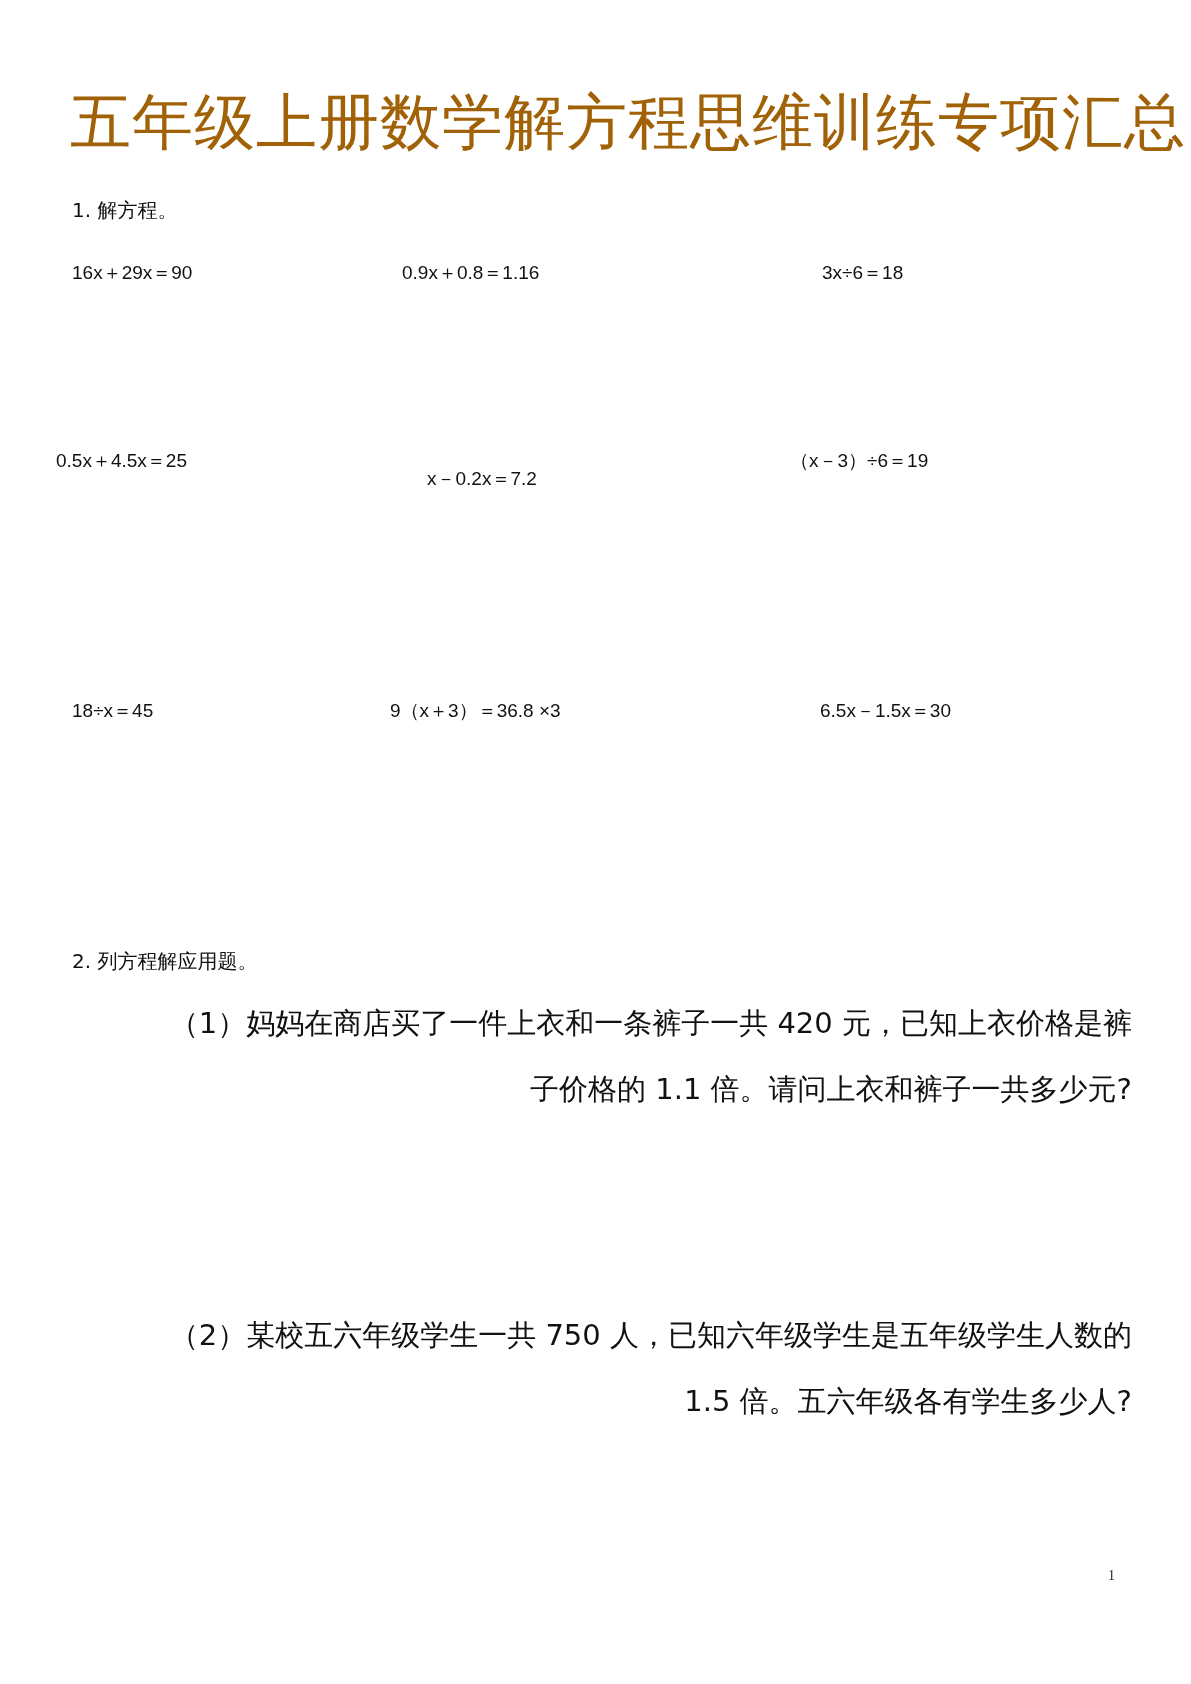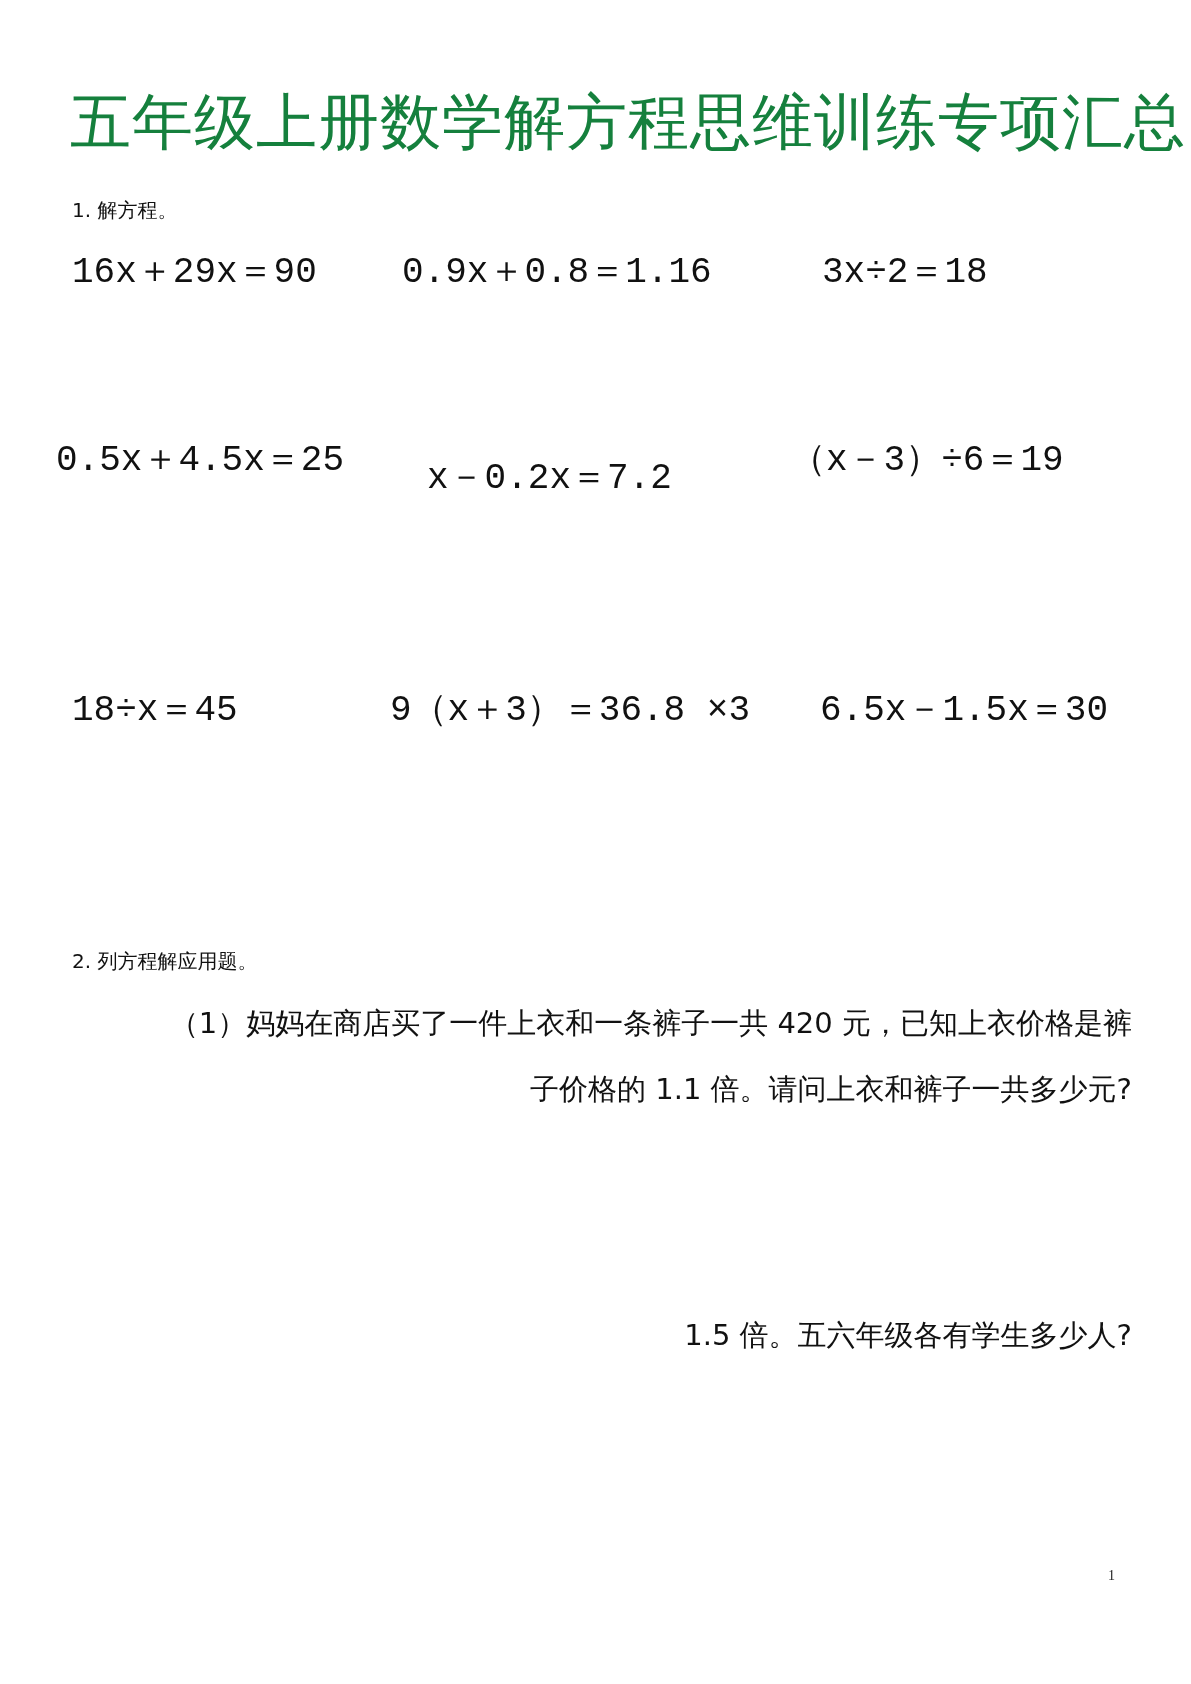--- a/index.html
+++ b/index.html
@@ -1,50 +1,51 @@
 <!DOCTYPE html>
 <html><head>
   <meta charset="utf-8">
   <style>
     html, body { margin: 0; padding: 0; background: #ffffff; }
     body { width: 1191px; height: 1684px; position: relative; overflow: hidden;
            font-family: "DejaVu Sans", sans-serif; color: #111; }
     .title { position: absolute; left: 70px; top: 82px; width: 1100px;
-             font-family: "DejaVu Serif", serif; font-size: 61px; color: #15803d;
+             font-family: "DejaVu Serif", serif; font-size: 61px; color: #a16207;
              letter-spacing: 1px; white-space: nowrap; line-height: 80px; }
     .heading { position: absolute; left: 72px; font-size: 20px; line-height: 36px; white-space: nowrap; }
-    .eq { position: absolute; font-size: 36px; line-height: 36px; white-space: nowrap;
-          font-family: Liberation Mono, monospace; }
+    .eq { position: absolute; font-size: 19px; line-height: 36px; white-space: nowrap;
+          font-family: Liberation Sans, sans-serif; }
     .para { position: absolute; left: 72px; width: 1060px; font-size: 29px; line-height: 66px; text-align: right; }
     .page-num { position: absolute; left: 1108px; top: 1568px; font-family: "Liberation Serif", serif;
                 font-size: 14px; color: #222; }
   </style>
 </head>
 <body>
 
 <div class="title">五年级上册数学解方程思维训练专项汇总</div>
 
 <div class="heading" style="top:192px;">1. 解方程。</div>
 
 <div class="eq" style="left:72px; top:255px;">16x＋29x＝90</div>
 <div class="eq" style="left:402px; top:255px;">0.9x＋0.8＝1.16</div>
-<div class="eq" style="left:822px; top:255px;">3x÷2＝18</div>
+<div class="eq" style="left:822px; top:255px;">3x÷6＝18</div>
 
 <div class="eq" style="left:56px; top:443px;">0.5x＋4.5x＝25</div>
 <div class="eq" style="left:427px; top:461px;">x－0.2x＝7.2</div>
 <div class="eq" style="left:790px; top:443px;">（x－3）÷6＝19</div>
 
 <div class="eq" style="left:72px; top:693px;">18÷x＝45</div>
 <div class="eq" style="left:390px; top:693px;">9（x＋3）＝36.8 ×3</div>
 <div class="eq" style="left:820px; top:693px;">6.5x－1.5x＝30</div>
 
 <div class="heading" style="top:943px;">2. 列方程解应用题。</div>
 
 <div class="para" style="top:990px;">
   <div>（1）妈妈在商店买了一件上衣和一条裤子一共 420 元，已知上衣价格是裤</div>
   <div>子价格的 1.1 倍。请问上衣和裤子一共多少元?</div>
 </div>
 
 <div class="para" style="top:1302px;">
+  <div>（2）某校五六年级学生一共 750 人，已知六年级学生是五年级学生人数的</div>
   <div>1.5 倍。五六年级各有学生多少人?</div>
 </div>
 
 <div class="page-num">1</div>
 
 </body></html>

